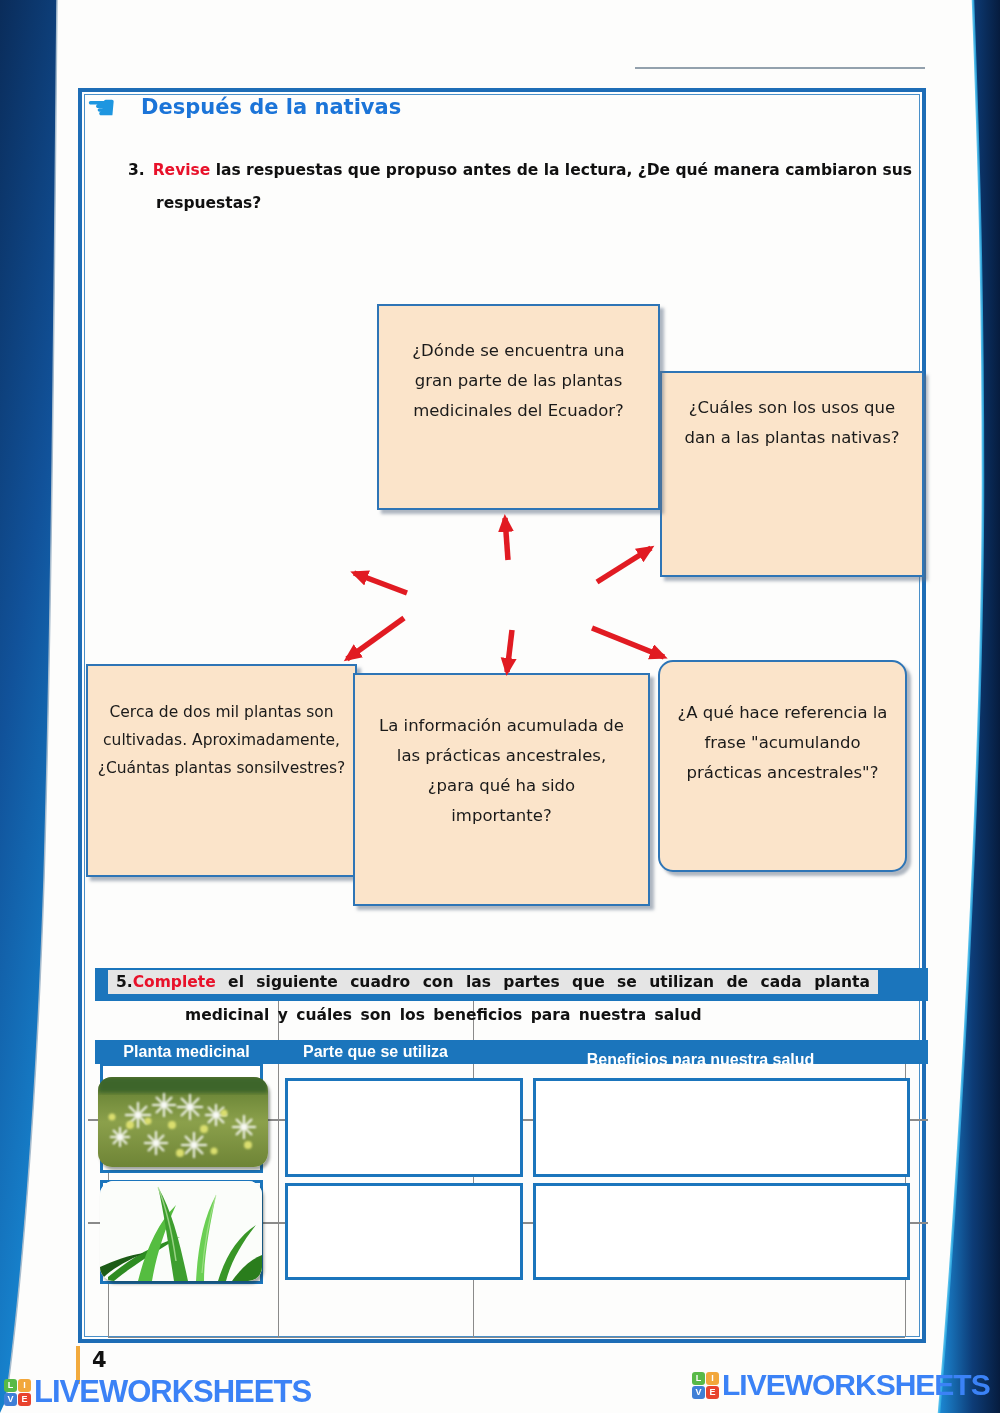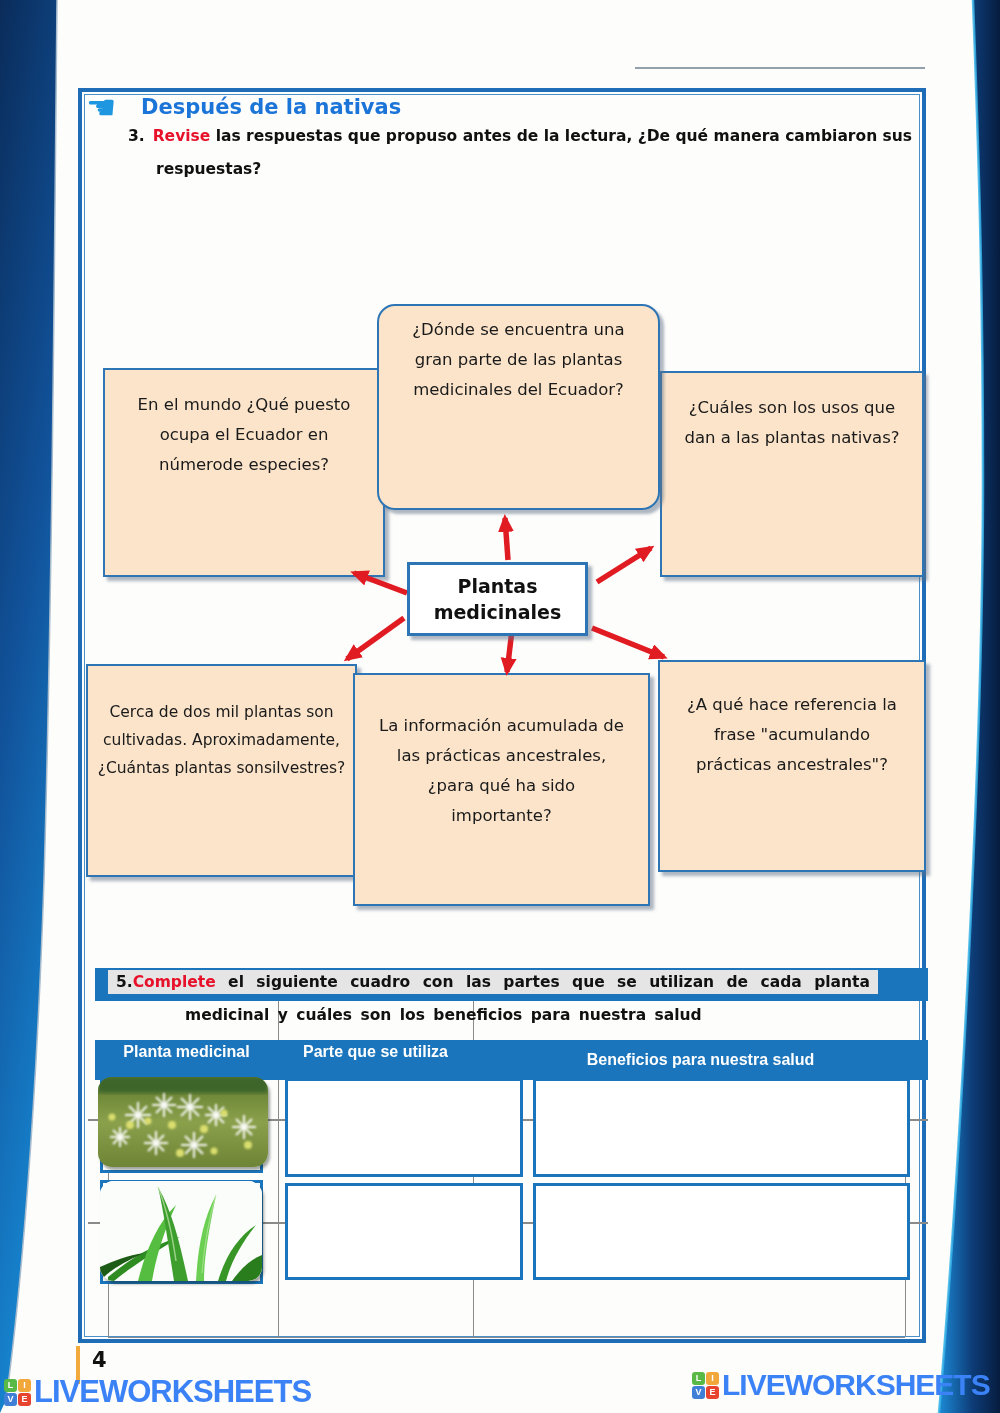--- a/index.html
+++ b/index.html
@@ -10,38 +10,38 @@
   .band-svg{position:absolute;top:0;pointer-events:none;}
   
   .frame{position:absolute;left:78px;top:88px;width:840px;height:1247px;
          border:4px solid #1e6db6;
          box-shadow:inset 0 0 0 2px #ffffff, inset 0 0 0 3px #4a90c9;}
   .topline{position:absolute;left:635px;top:67px;width:290px;height:2px;background:#93a1ad;}
   
   .hand{position:absolute;left:86px;top:90px;font-size:34px;color:#1e96e0;line-height:1;}
   .sec-title{position:absolute;left:141px;top:95px;font-size:21px;font-weight:bold;color:#1b74d8;}
   
-  .item{position:absolute;font-size:15.5px;font-weight:bold;line-height:33px;color:#101010;}
+  .item{position:absolute;font-size:15.5px;font-weight:bold;line-height:33px;color:#101010;margin-top:34px;}
   .item .num{margin-right:8px;}
   .kw{color:#e8112a;}
   .hang{padding-left:28px;text-indent:-28px;}
   
   .qbox{position:absolute;background:#fbe4ca;border:2px solid #2e75b6;box-sizing:border-box;
         box-shadow:4px 4px 3px rgba(96,112,134,0.5);text-align:center;
         font-size:16.5px;line-height:1.82;color:#1a1a1a;}
   .ml{white-space:pre-line;}
   .centerbox{position:absolute;left:407px;top:562px;width:181px;height:74px;background:#ffffff;
         border:3px solid #2e75b6;box-sizing:border-box;box-shadow:4px 4px 3px rgba(96,112,134,0.5);
         text-align:center;font-weight:bold;font-size:19px;line-height:1.35;padding-top:9px;z-index:6;}
   
   .band5{position:absolute;left:95px;top:968px;width:833px;height:33px;background:#1b75bc;z-index:1;}
   .l5a{position:absolute;left:108px;top:970px;background:#e5e5e5;padding:3px 8px;font-size:15.5px;
        font-weight:bold;word-spacing:7px;z-index:2;white-space:nowrap;}
   .l5b{position:absolute;left:155px;top:1006px;font-size:15.5px;font-weight:bold;word-spacing:3px;z-index:2;margin-left:30px;}
-  .thead{position:absolute;left:95px;top:1040px;width:833px;height:40px;background:#1b75bc;z-index:2;
+  .thead{position:absolute;left:95px;top:1040px;width:833px;height:24px;background:#1b75bc;z-index:2;
          display:flex;color:#ffffff;font-family:"Liberation Sans",sans-serif;font-weight:bold;font-size:16px;}
   .thead div{text-align:center;line-height:24px;}
   .hl{position:absolute;background:#8a8a8a;z-index:0;}
   .inputbox{position:absolute;background:#ffffff;border:3.5px solid #1b75bc;box-sizing:border-box;z-index:2;}
   .imgbox{position:absolute;border:3px solid #1b75bc;box-sizing:border-box;background:#ffffff;z-index:1;}
   .plant{position:absolute;border-radius:14px;overflow:hidden;z-index:3;
          box-shadow:2px 3px 3px rgba(20,30,20,0.4);}
   
   .pgbar{position:absolute;left:76px;top:1346px;width:4px;height:38px;background:#f2aa3c;}
   .pgnum{position:absolute;left:92px;top:1348px;font-size:21px;font-weight:bold;color:#111;}
@@ -88,41 +88,36 @@
   <div class="frame"></div>
 
   <div class="hand">☚</div>
   <div class="sec-title">Después de la nativas</div>
 
   <div class="item hang" style="left:128px;top:120px;width:792px;">
     <span class="num">3.</span><span class="kw">Revise</span><span> las respuestas que propuso antes de la lectura, ¿De qué manera cambiaron sus respuestas?</span>
   </div>
 
 
-  <div class="qbox ml" style="left:103px;top:368px;width:282px;height:209px;padding-top:20px;z-index:1;">En el mundo ¿Qué puesto
-ocupa el Ecuador en
-númerode especies?</div>
-  <div class="qbox ml" style="left:377px;top:304px;width:283px;height:206px;padding-top:9px;z-index:2;border-radius:18px;">¿Dónde se encuentra una
+  <div class="qbox ml" style="left:377px;top:304px;width:283px;height:206px;padding-top:30px;z-index:2;">¿Dónde se encuentra una
 gran parte de las plantas
 medicinales  del  Ecuador?</div>
   <div class="qbox ml" style="left:660px;top:371px;width:264px;height:206px;padding-top:20px;z-index:1;">¿Cuáles son los usos que
 dan a las plantas nativas?</div>
   <div class="qbox ml" style="left:353px;top:673px;width:297px;height:233px;padding-top:36px;z-index:2;">La información acumulada de
 las prácticas ancestrales,
 ¿para qué ha sido
 importante?</div>
   <div class="qbox ml" style="left:86px;top:664px;width:271px;height:213px;padding-top:32px;font-size:15.5px;z-index:1;">Cerca de dos mil plantas son
 cultivadas. Aproximadamente,
 ¿Cuántas plantas sonsilvestres?</div>
-  <div class="qbox ml" style="left:658px;top:660px;width:268px;height:212px;padding-top:28px;z-index:1;">¿A qué hace referencia la
+  <div class="qbox ml" style="left:658px;top:660px;width:249px;height:212px;padding-top:36px;z-index:1;border-radius:15px;">¿A qué hace referencia la
 frase "acumulando
 prácticas ancestrales"?</div>
 
-  <div class="centerbox ml">Plantas
-medicinales</div>
 
   <svg class="abs" style="left:0;top:490px;z-index:5;pointer-events:none;" width="1000" height="420" viewBox="0 0 1000 420">
     <defs>
       <marker id="ah" markerUnits="userSpaceOnUse" markerWidth="20" markerHeight="18" refX="14" refY="8" orient="auto">
         <path d="M0,0 L18,8 L0,16 Z" fill="#e11b22"></path>
       </marker>
     </defs>
     <g stroke="#e11b22" stroke-width="5.5" marker-end="url(#ah)">
       <line x1="508" y1="70" x2="505" y2="28"></line>
       <line x1="597" y1="92" x2="651" y2="58"></line>

